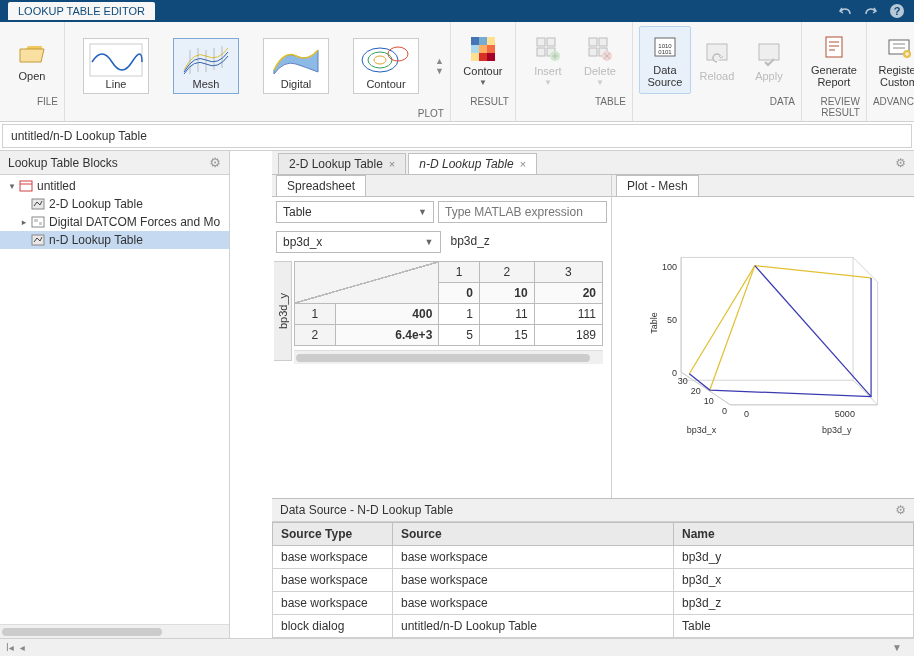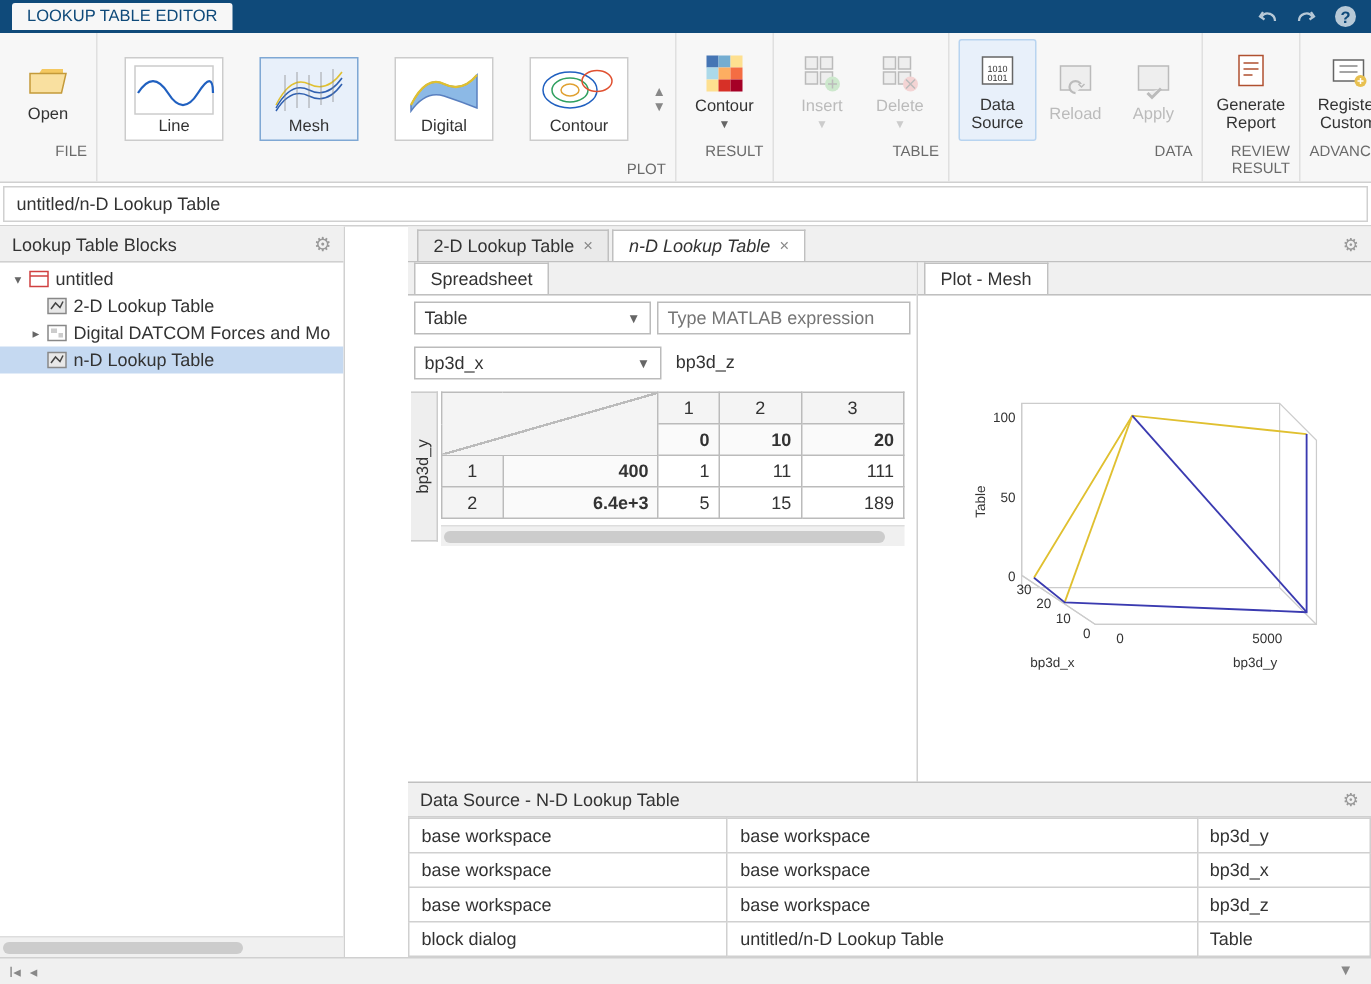--- a/index.html
+++ b/index.html
@@ -499,20 +499,25 @@
     </div>
 
     <div class="datasource">
       <div class="ds-header">
         <span>Data Source - N-D Lookup Table</span>
         <div style="flex:1"></div>
         <span class="gear" style="color:#999;cursor:pointer;">⚙</span>
       </div>
       <table class="ds">
         <tbody>
+            <tr>
+          <th style="width:120px;">Source Type</th>
+          <th>Source</th>
+          <th style="width:240px;">Name</th>
+        </tr>
         <tr>
               <td>base workspace</td>
               <td>base workspace</td>
               <td>bp3d_y</td>
             </tr>
         <tr>
               <td>base workspace</td>
               <td>base workspace</td>
               <td>bp3d_x</td>
             </tr>

